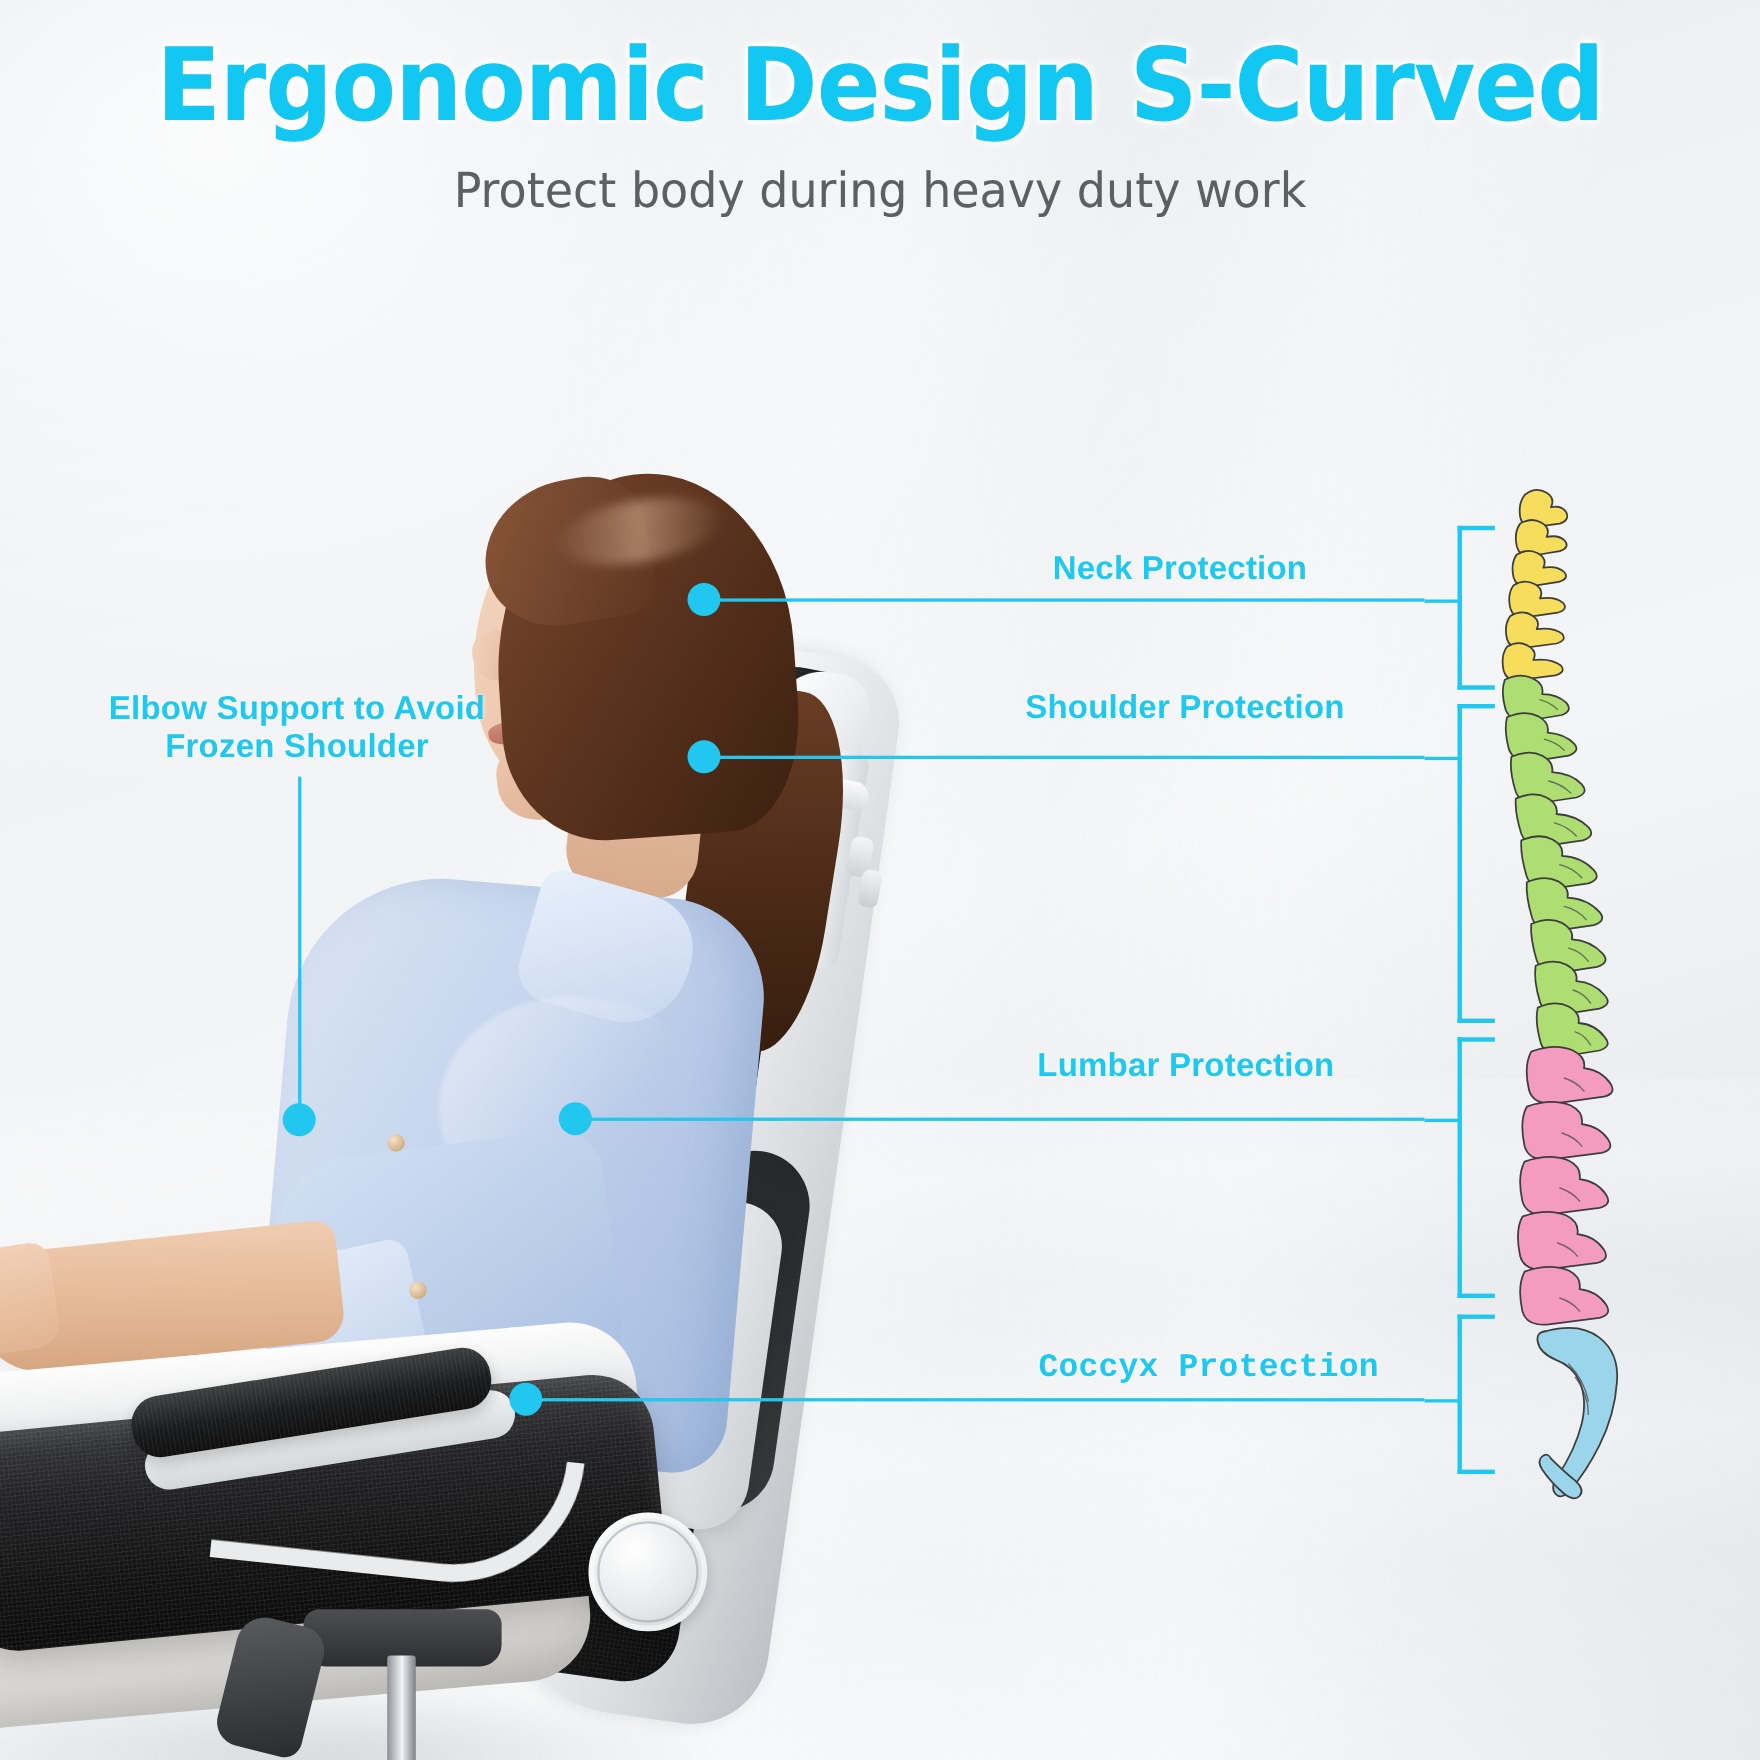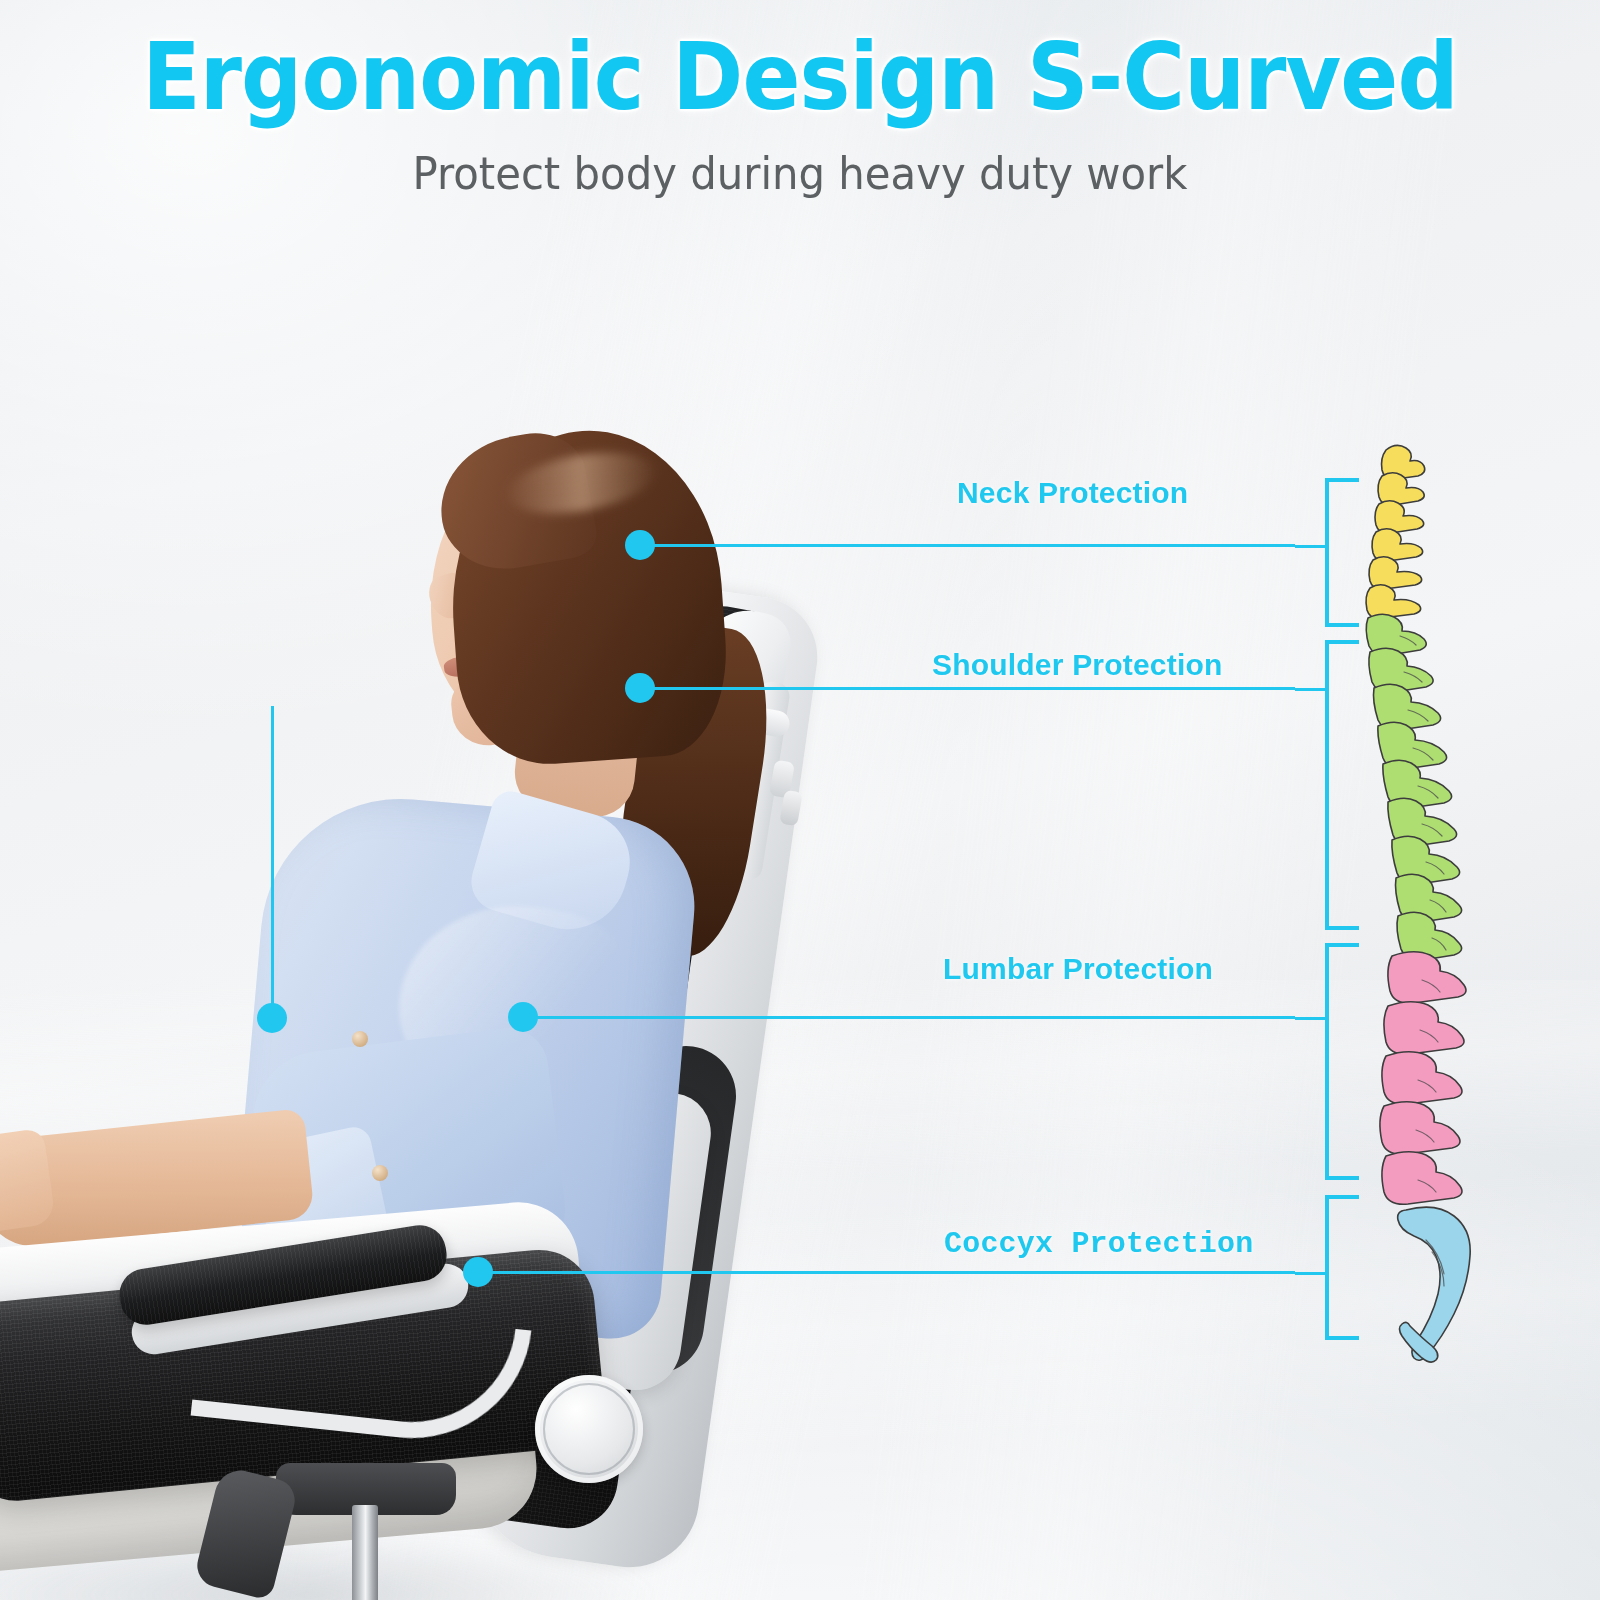--- a/index.html
+++ b/index.html
@@ -413,22 +413,26 @@
 
   <div class="lead-h" style="left:535px; top:1016px; width:760px;"></div>
   <div class="dot" style="left:508px; top:1002px;"></div>
 
   <div class="lead-h" style="left:490px; top:1271px; width:805px;"></div>
   <div class="dot" style="left:463px; top:1257px;"></div>
 
   <div class="lead-v" style="left:271px; top:706px; height:312px;"></div>
   <div class="dot" style="left:257px; top:1003px;"></div>
 
-
-  <div class="label" style="left:957px; top:476px;">Neck Protection</div>
-
-  <div class="label" style="left:932px; top:648px;">Shoulder Protection</div>
+  <div class="label left-block" style="left:70px; top:628px; width:400px;">
+    <div>Elbow Support to Avoid</div>
+    <div>Frozen Shoulder</div>
+  </div>
+
+  <div class="label" style="left:957px; top:500px;">Neck Protection</div>
+
+  <div class="label" style="left:932px; top:627px;">Shoulder Protection</div>
 
   <div class="label" style="left:943px; top:952px;">Lumbar Protection</div>
 
   <div class="label" style="left:944px; top:1228px;font-family:Liberation Mono, monospace;">Coccyx Protection</div>
 
 </div>
 
 </body></html>

